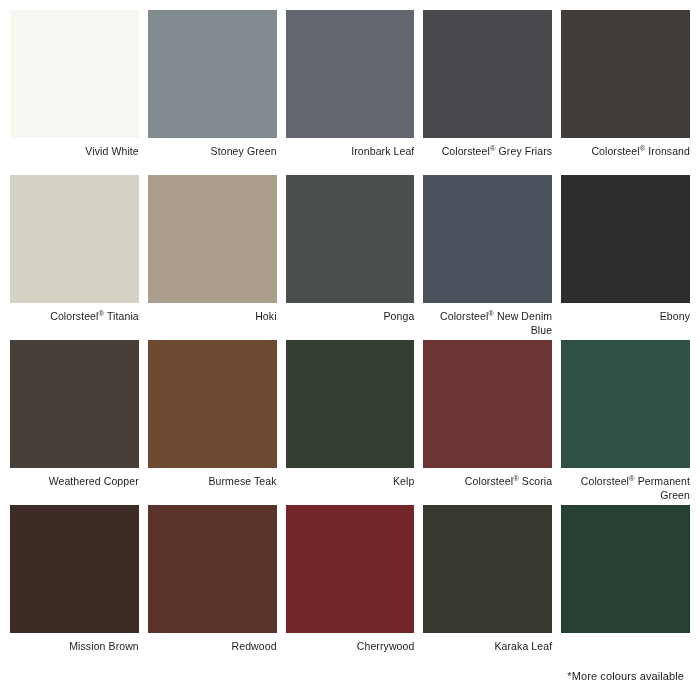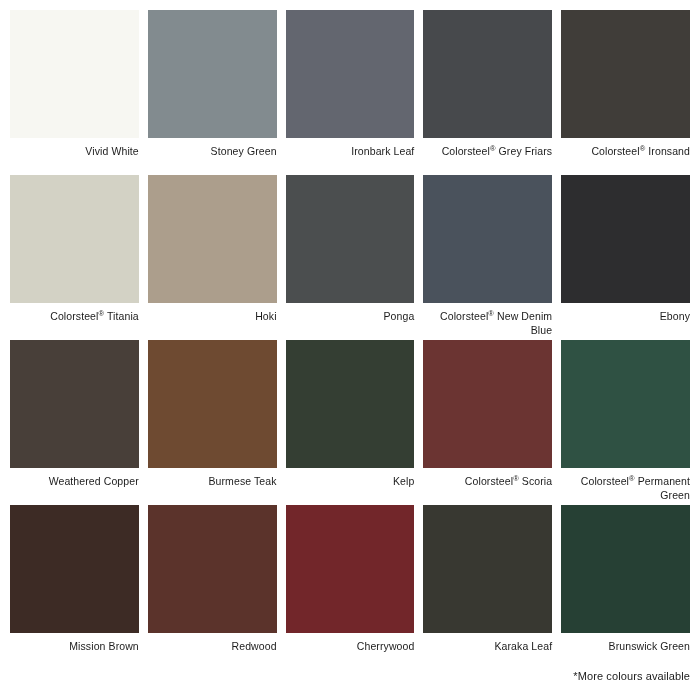--- a/index.html
+++ b/index.html
@@ -56,21 +56,21 @@
   }
 
   .swatch-label .reg {
     font-size: 7.5px;
     vertical-align: super;
     line-height: 0;
   }
 
   .footnote {
     position: absolute;
-    right: 10px;
+    right: 16px;
     bottom: 18px;
     font-size: 11px;
     letter-spacing: 0.1px;
     color: #1c1c1c;
     text-align: center;
   }
 </style>
 </head>
 <body>
 
@@ -148,19 +148,18 @@
       <div class="swatch-cell">
         <div class="swatch-chip" style="background-color: rgb(114, 38, 42);"></div>
         <div class="swatch-label"><span>Cherrywood</span></div>
       </div>
       <div class="swatch-cell">
         <div class="swatch-chip" style="background-color: rgb(56, 56, 49);"></div>
         <div class="swatch-label"><span>Karaka Leaf</span></div>
       </div>
       <div class="swatch-cell">
         <div class="swatch-chip" style="background-color: rgb(38, 64, 52);"></div>
-        <div class="swatch-label"><span>Brunswick Green</span></div>
       </div>
     </div>
 
   <div class="footnote">*More colours available</div>
 
 </div>
 
 </body></html>

